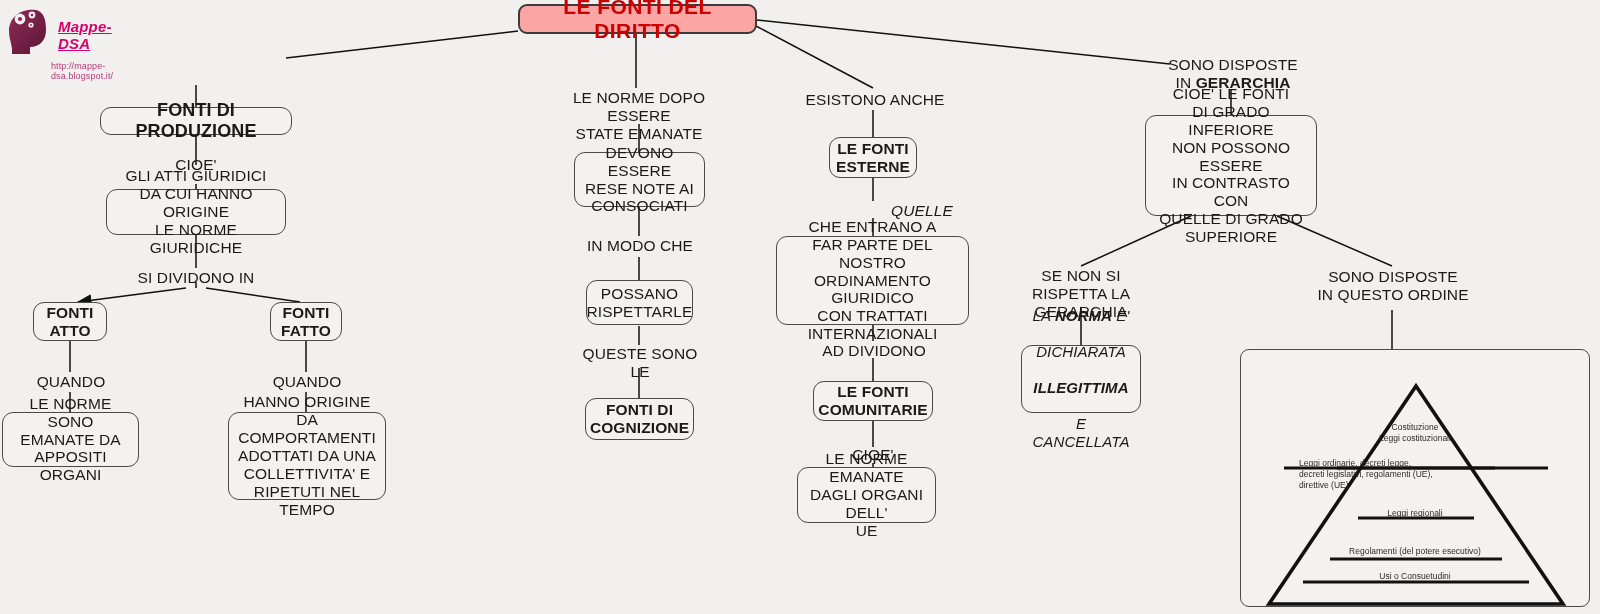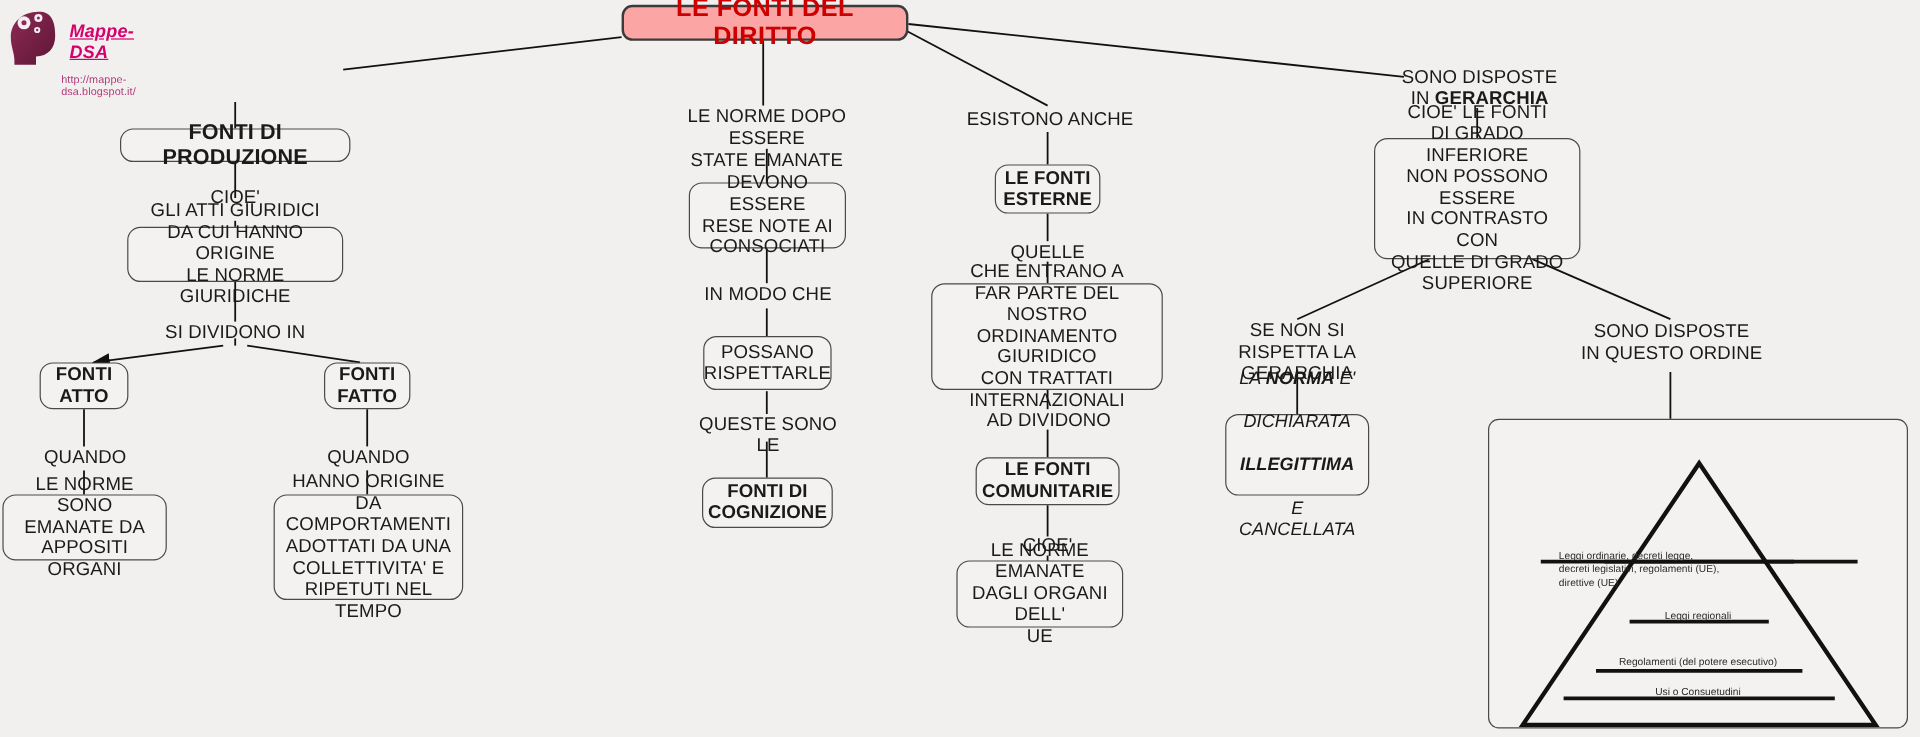--- a/index.html
+++ b/index.html
@@ -212,21 +212,21 @@
 LE</div>
 
   <div class="node bold" style="left:585px;top:398px;width:109px;height:42px;">FONTI DI
 COGNIZIONE</div>
 
   <div class="lbl" style="left:805px;top:91px;width:140px;">ESISTONO ANCHE</div>
 
   <div class="node bold" style="left:829px;top:137px;width:88px;height:41px;">LE FONTI
 ESTERNE</div>
 
-  <div class="lbl" style="left:833px;top:202px;width:80px;">QUELLE</div>
+  <div class="lbl" style="left:882px;top:202px;width:80px;font-style:italic;">QUELLE</div>
 
   <div class="node" style="left:776px;top:236px;width:193px;height:89px;">CHE ENTRANO A
 FAR PARTE DEL NOSTRO
 ORDINAMENTO GIURIDICO
 CON TRATTATI
 INTERNAZIONALI</div>
 
   <div class="lbl" style="left:819px;top:342px;width:110px;">AD DIVIDONO</div>
 
   <div class="node bold" style="left:813px;top:381px;width:120px;height:40px;">LE FONTI
@@ -274,20 +274,22 @@
           <line x1="117" y1="150" x2="233" y2="150"></line>
           <line x1="89" y1="191" x2="261" y2="191"></line>
           <line x1="62" y1="214" x2="288" y2="214"></line>
           <line x1="43" y1="100" x2="307" y2="100"></line>
         </g>
         <g stroke="#111" stroke-width="3.2">
           <line x1="96" y1="100" x2="254" y2="100"></line>
         </g>
       </svg>
 
+      <div class="pyrtxt" style="top:72px;">Costituzione
+Leggi costituzionali</div>
       <div class="pyrtxt l2" style="top:108px;padding-left:58px;">Leggi ordinarie, decreti legge,
 decreti legislativi, regolamenti (UE),
 direttive (UE)</div>
       <div class="pyrtxt" style="top:158px;">Leggi regionali</div>
       <div class="pyrtxt" style="top:196px;">Regolamenti (del potere esecutivo)</div>
       <div class="pyrtxt" style="top:221px;">Usi o Consuetudini</div>
     </div>
   </div>
 
 </div>

